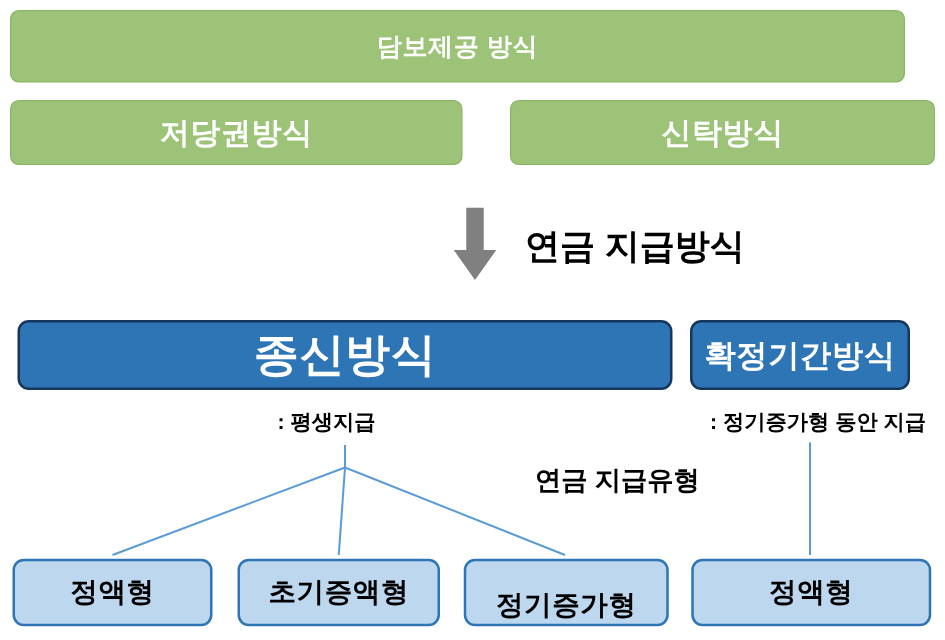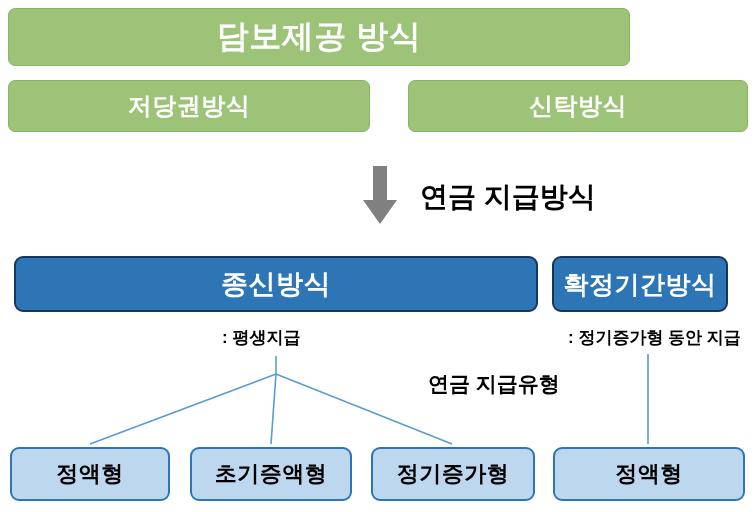--- a/index.html
+++ b/index.html
@@ -28,46 +28,46 @@
     color: #ffffff;
     letter-spacing: 0.5px;
   }
   
   .green {
     background: #9cc377;
     border: 1px solid #8ab565;
     border-radius: 7px;
   }
   .green.title {
-    width: 622px;
+    width: 716px;
     height: 58px;
     left: 8px;
     top: 8px;
-    font-size: 32px;
+    font-size: 20px;
   }
   .green.sub-left {
     width: 362px;
     height: 52px;
     left: 8px;
     top: 80px;
     font-size: 24px;
   }
   .green.sub-right {
     width: 340px;
     height: 52px;
     left: 408px;
     top: 80px;
     font-size: 24px;
   }
   
   .darkblue {
     background: #2e75b6;
     border: 2px solid #17365d;
     border-radius: 9px;
-    font-size: 27px;
+    font-size: 36px;
   }
   .darkblue.lifetime {
     width: 524px;
     height: 56px;
     left: 14px;
     top: 256px;
   }
   .darkblue.fixed {
     width: 176px;
     height: 56px;
@@ -80,21 +80,21 @@
     background: #bdd7ee;
     border: 2px solid #2e75b6;
     border-radius: 9px;
     color: #000000;
     font-size: 22px;
     height: 54px;
     top: 447px;
   }
   .lb1 { left: 10px;  width: 160px; }
   .lb2 { left: 190px; width: 162px; justify-content: center; }
-  .lb3 { left: 371px; width: 164px; }
+  .lb3 { left: 371px; width: 164px; align-items: flex-end; }
   .lb4 { left: 553px; width: 192px; }
 
   
   .label {
     position: absolute;
     color: #000000;
     font-weight: bold;
     white-space: nowrap;
   }
   .label-pension-pay {

